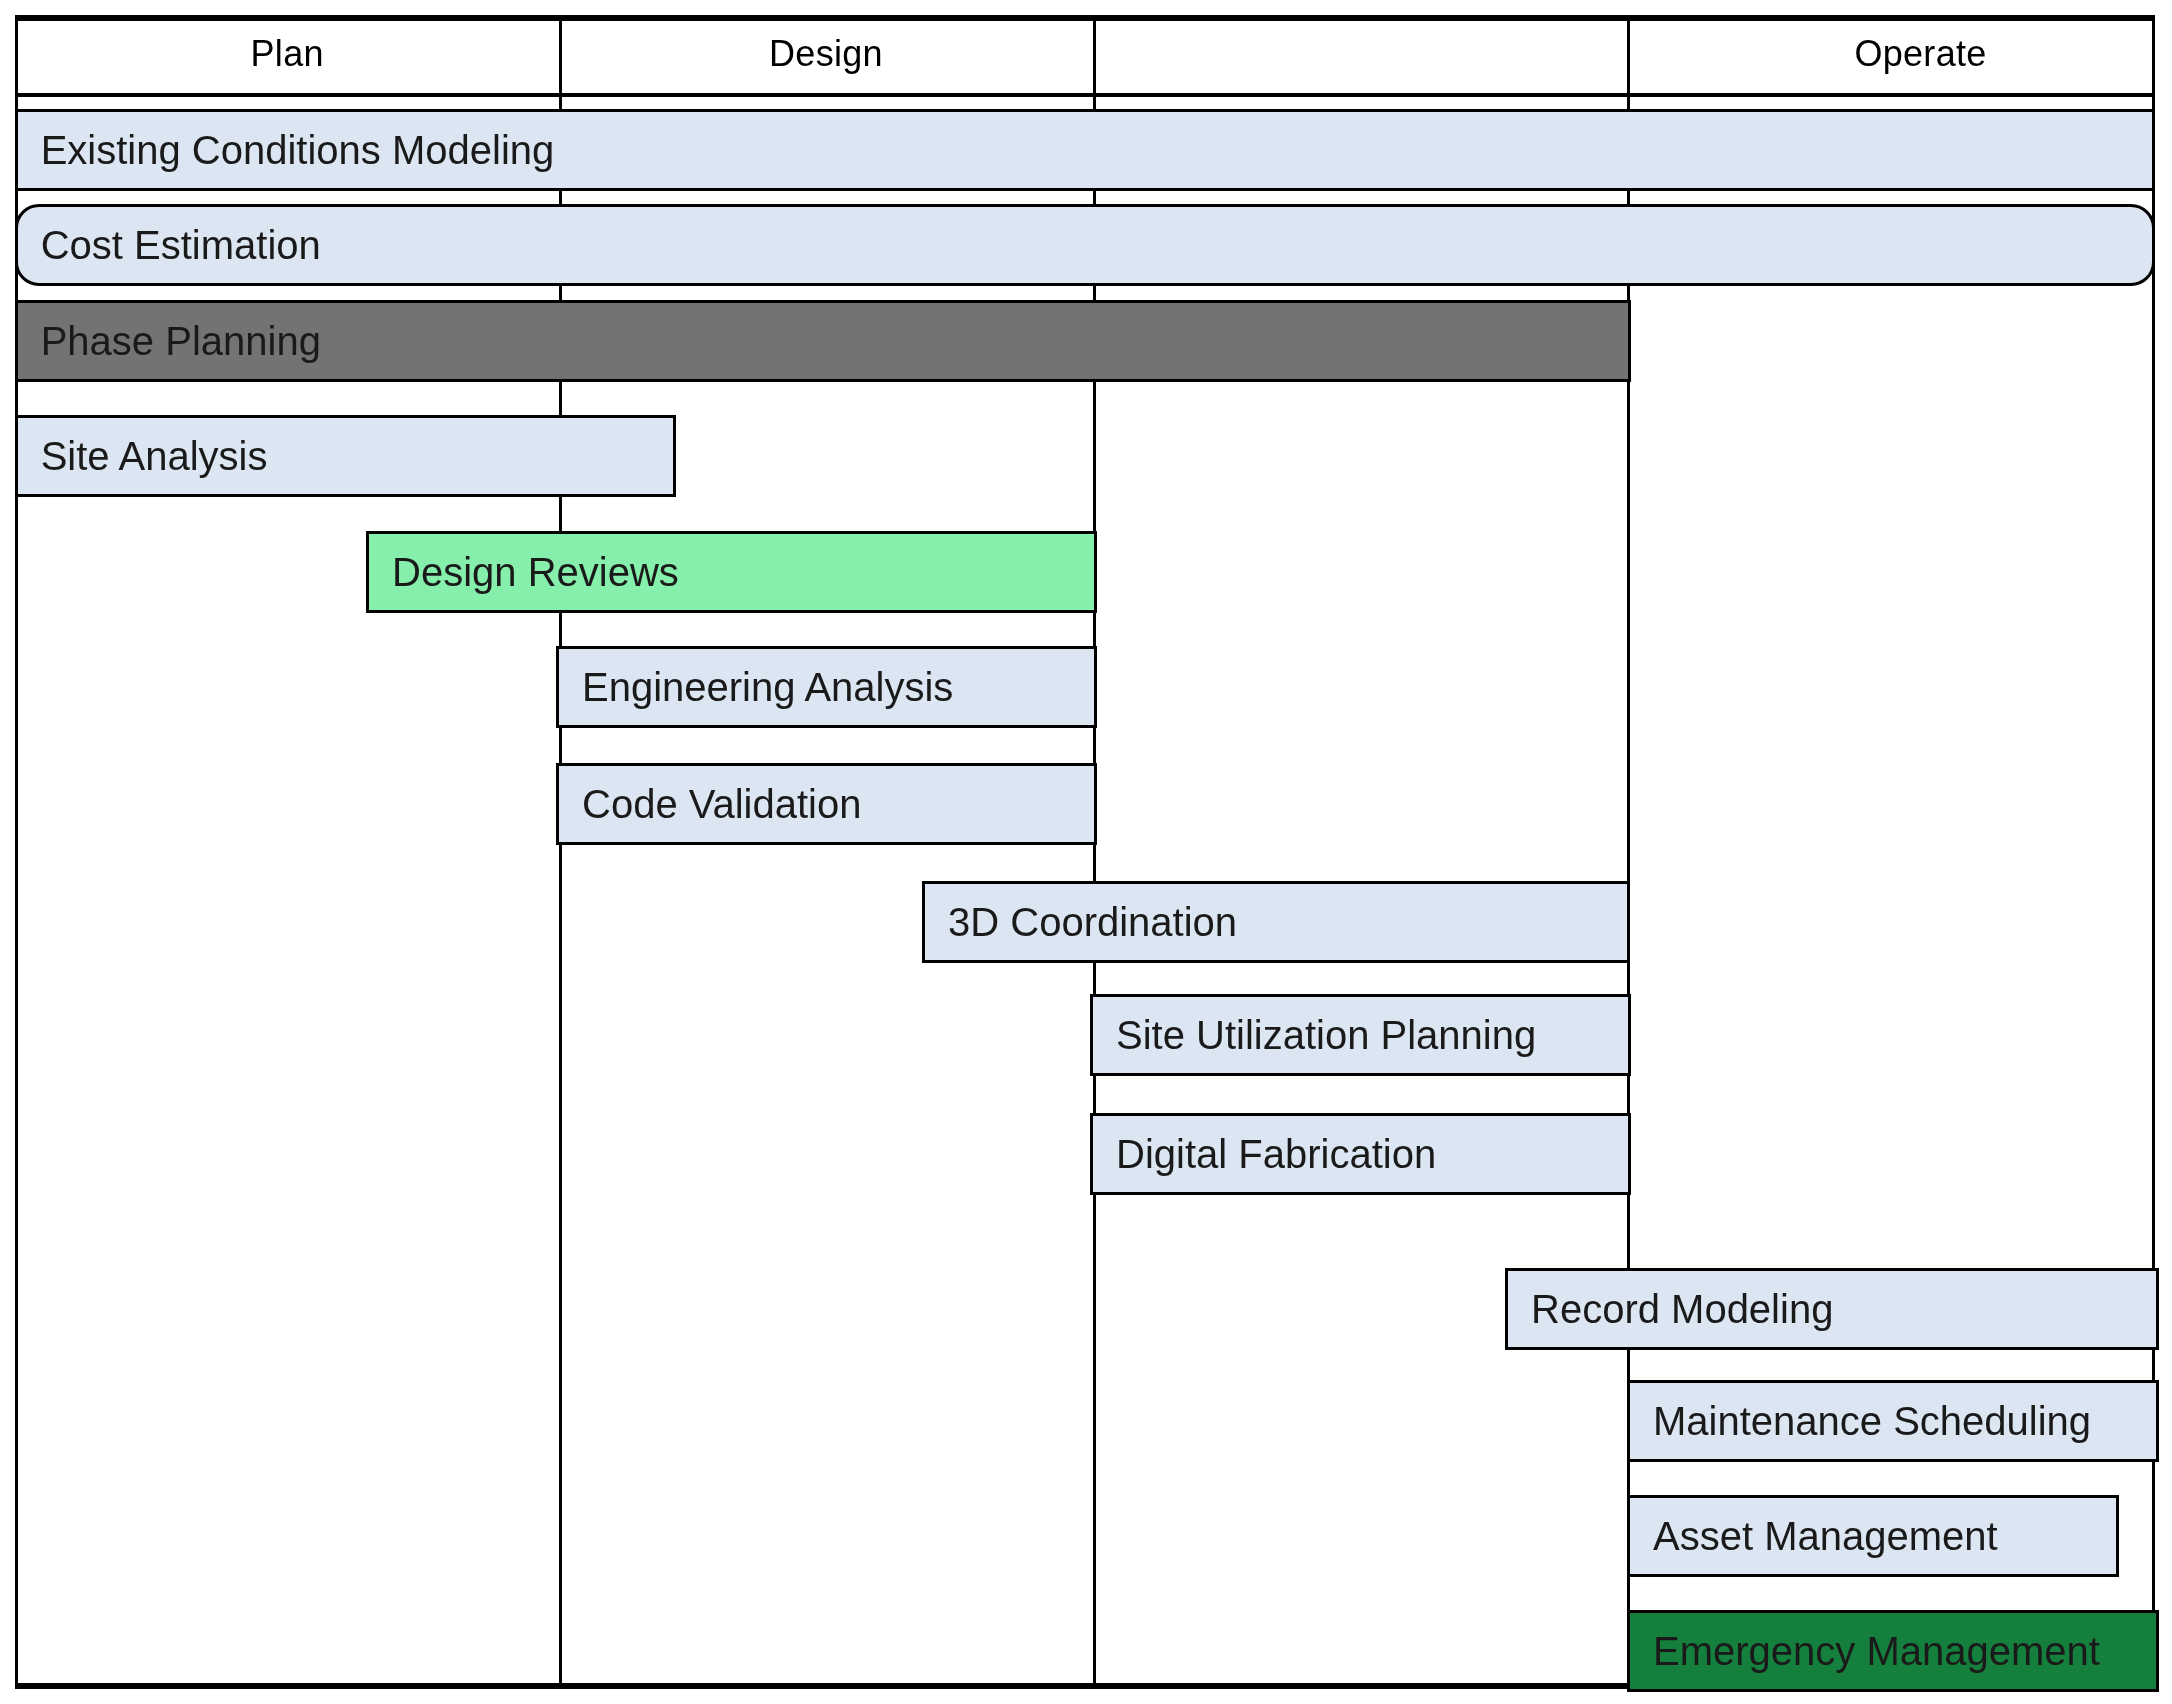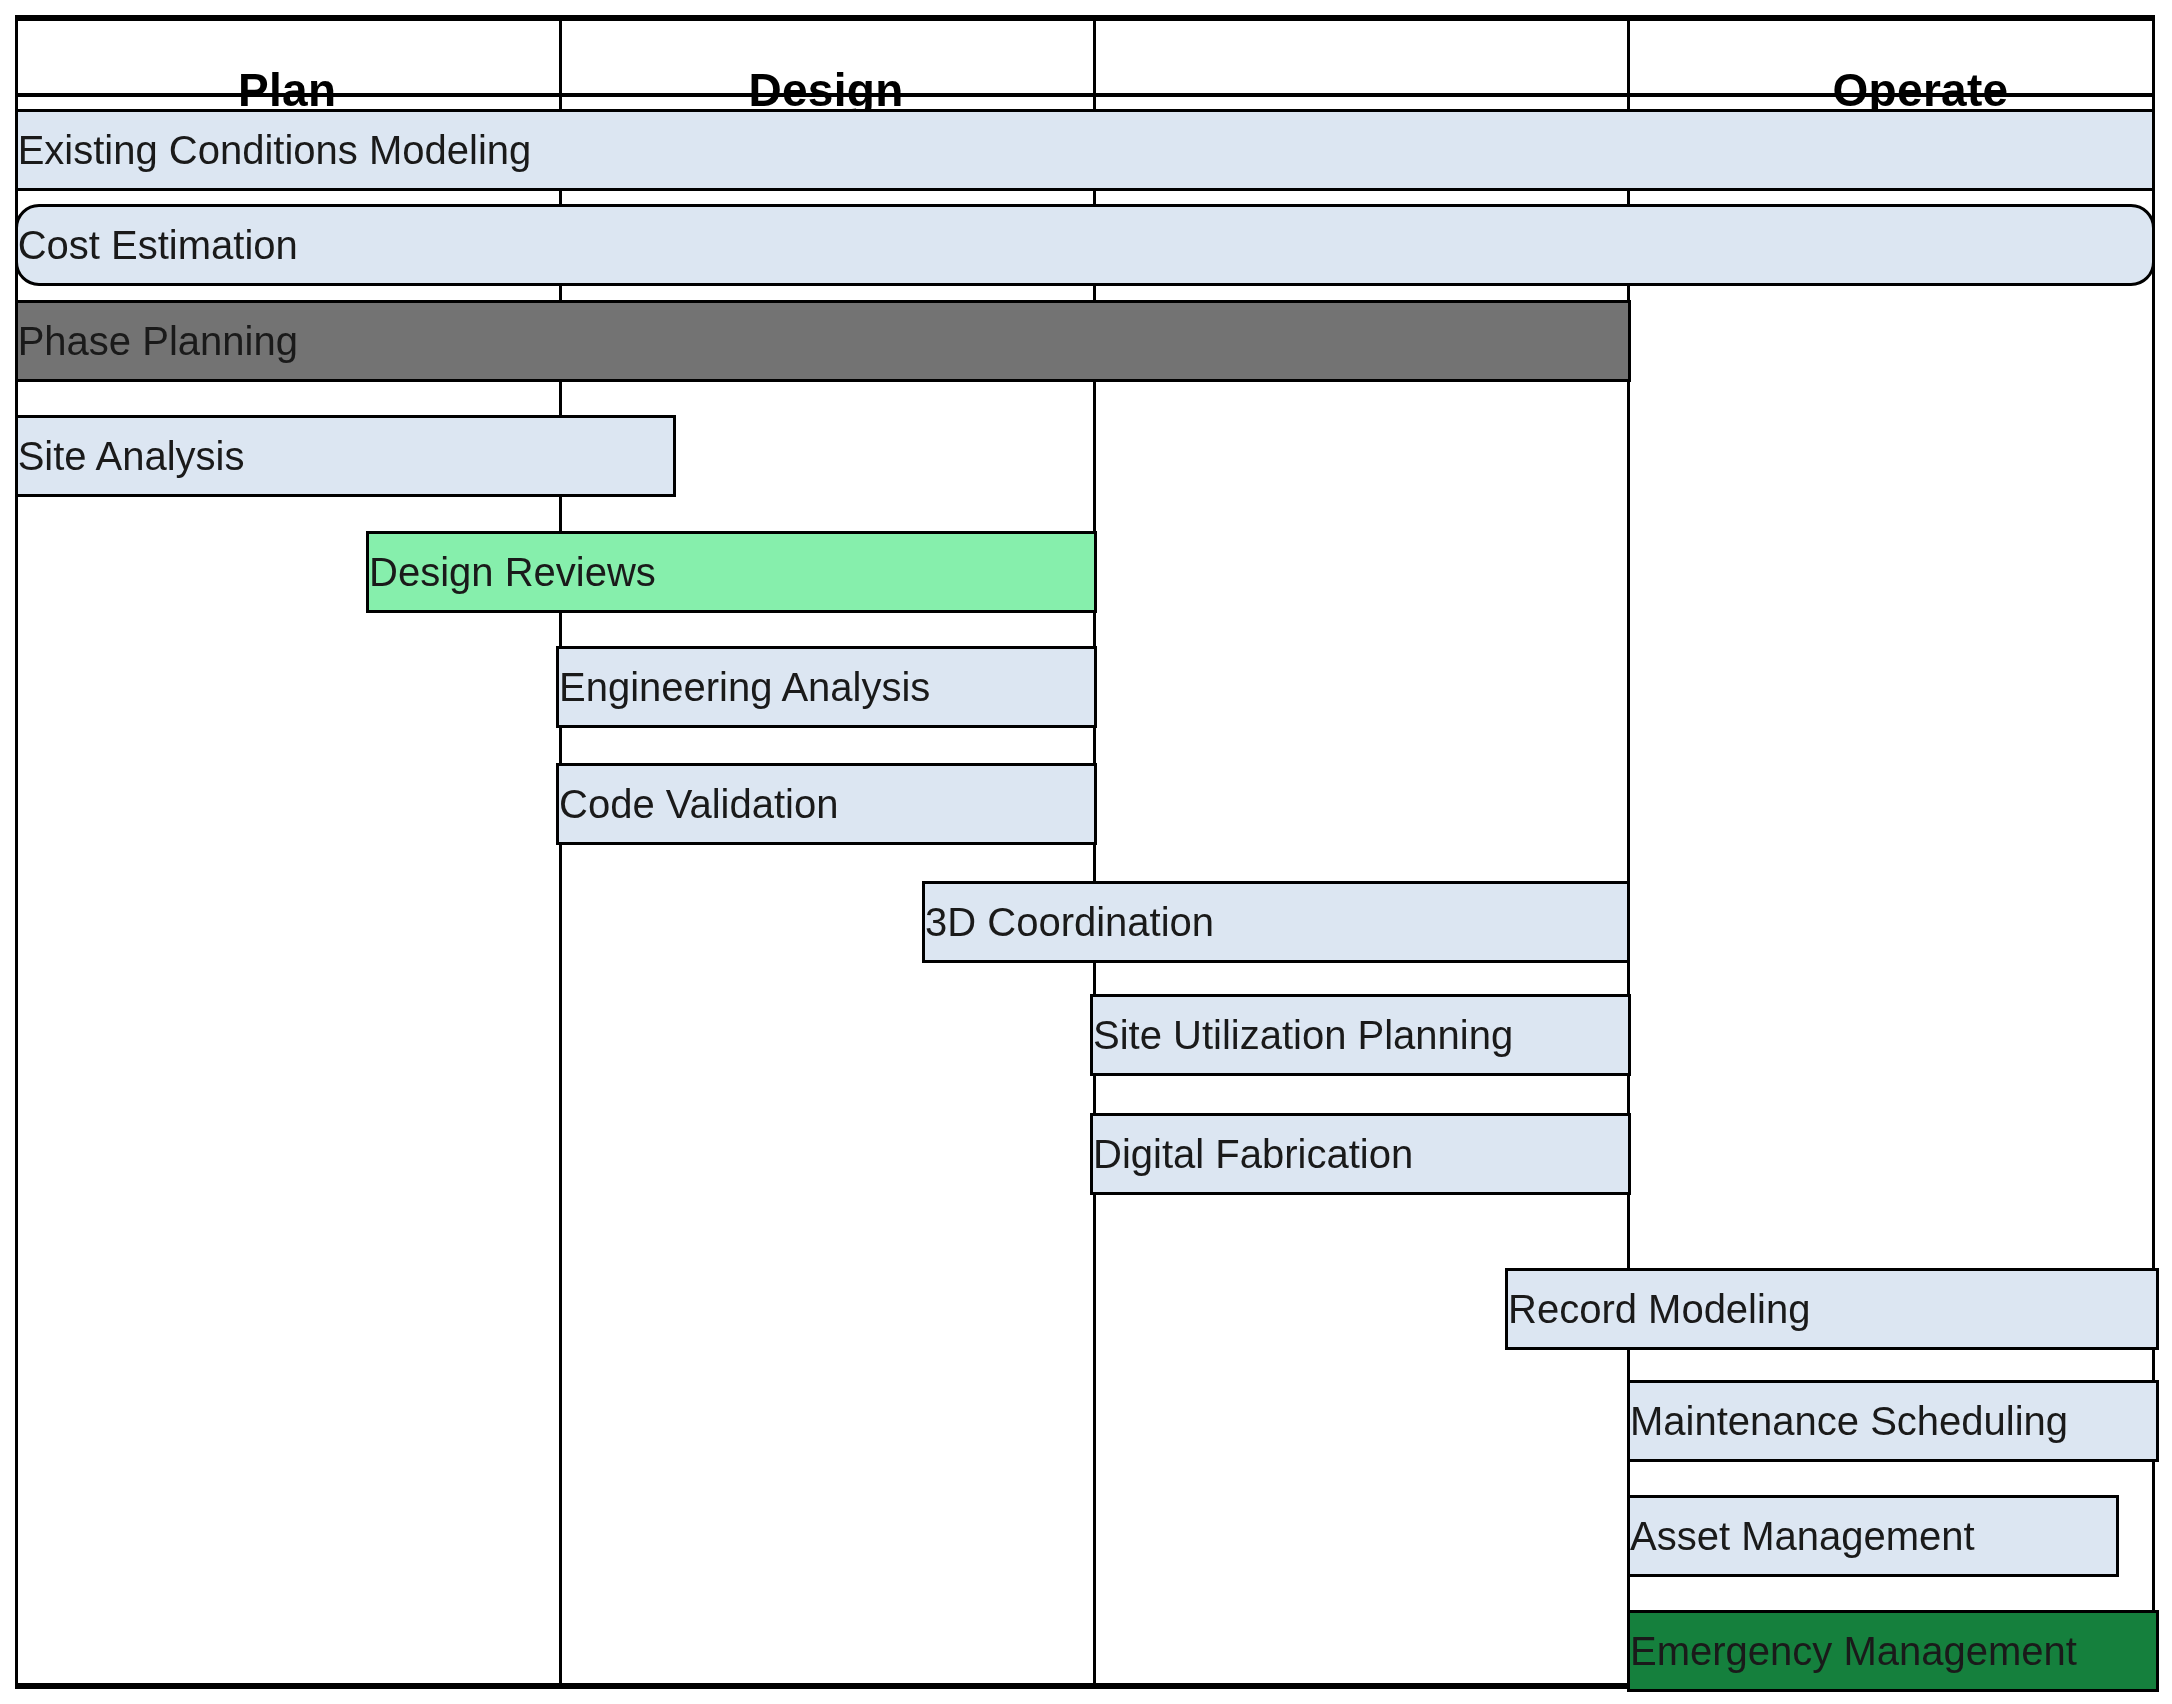--- a/index.html
+++ b/index.html
@@ -28,35 +28,34 @@
   .header-rule{
     position:absolute;
     height:4px;
     background:#000;
   }
   .header-cell{
     position:absolute;
     display:flex;
     align-items:center;
     justify-content:center;
-    font-weight:bold;
-    font-size:46px;
+    font-weight:normal;
+    font-size:36px;
     color:#000;
     letter-spacing:0.3px;
-    margin-top:36px;
   }
   
   .bar{
     position:absolute;
     box-sizing:border-box;
     background:#dce6f2;
     border:3.3px solid #000;
     display:flex;
     align-items:center;
-    padding-left:0;
+    padding-left:23px;
     font-size:40px;
     color:#1a1a1a;
     white-space:nowrap;
   }
 </style>
 </head>
 <body>
 
 <div id="canvas">
 

